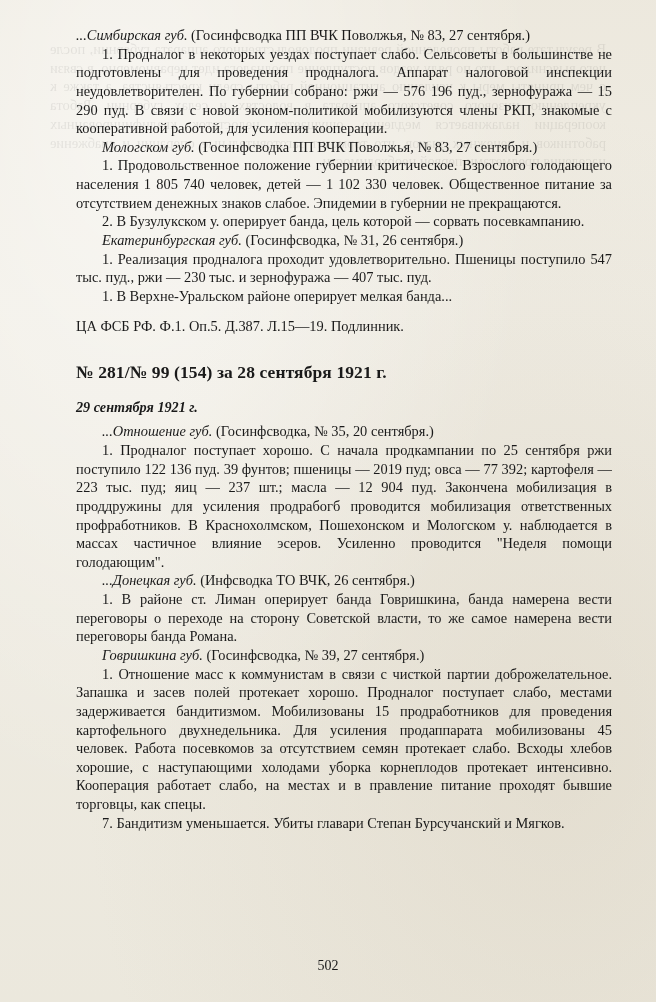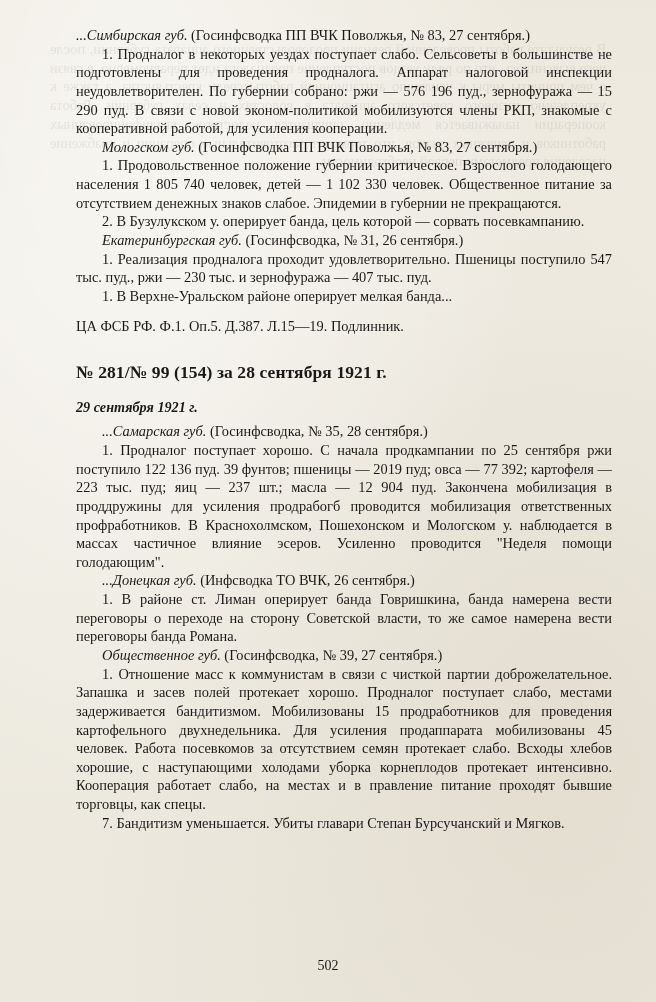--- a/index.html
+++ b/index.html
@@ -122,29 +122,29 @@
     <p><span>1. Реализация продналога проходит удовлетворительно. Пшеницы поступило 547 тыс. пуд., ржи — 230 тыс. и зернофуража — 407 тыс. пуд.</span></p>
 
     <p><span>1. В Верхне-Уральском районе оперирует мелкая банда...</span></p>
 
     <p class="noindent archive">ЦА ФСБ РФ. Ф.1. Оп.5. Д.387. Л.15—19. Подлинник.</p>
 
     <p class="heading">№ 281/№ 99 (154) за 28 сентября 1921 г.</p>
 
     <p class="dateline">29 сентября 1921 г.</p>
 
-    <p><span class="src">...Самарская губ.</span><span> (Госинфсводка, № 35, 28 сентября.)</span></p>
+    <p><span class="src">...Отношение губ.</span><span> (Госинфсводка, № 35, 20 сентября.)</span></p>
 
     <p><span>1. Продналог поступает хорошо. С начала продкампании по 25 сентября ржи поступило 122 136 пуд. 39 фунтов; пшеницы — 2019 пуд; овса — 77 392; картофеля — 223 тыс. пуд; яиц — 237 шт.; масла — 12 904 пуд. Закончена мобилизация в проддружины для усиления продрабогб проводится мобилизация ответственных профработников. В Краснохолмском, Пошехонском и Мологском у. наблюдается в массах частичное влияние эсеров. Усиленно проводится "Неделя помощи голодающим".</span></p>
 
     <p><span class="src">...Донецкая губ.</span><span> (Инфсводка ТО ВЧК, 26 сентября.)</span></p>
 
     <p><span>1. В районе ст. Лиман оперирует банда Говришкина, банда намерена вести переговоры о переходе на сторону Советской власти, то же самое намерена вести переговоры банда Романа.</span></p>
 
-    <p><span class="src">Общественное губ.</span><span> (Госинфсводка, № 39, 27 сентября.)</span></p>
+    <p><span class="src">Говришкина губ.</span><span> (Госинфсводка, № 39, 27 сентября.)</span></p>
 
     <p><span>1. Отношение масс к коммунистам в связи с чисткой партии доброжелательное. Запашка и засев полей протекает хорошо. Продналог поступает слабо, местами задерживается бандитизмом. Мобилизованы 15 продработников для проведения картофельного двухнедельника. Для усиления продаппарата мобилизованы 45 человек. Работа посевкомов за отсутствием семян протекает слабо. Всходы хлебов хорошие, с наступающими холодами уборка корнеплодов протекает интенсивно. Кооперация работает слабо, на местах и в правление питание проходят бывшие торговцы, как спецы.</span></p>
 
     <p><span>7. Бандитизм уменьшается. Убиты главари Степан Бурсучанский и Мягков.</span></p>
 
   </div>
 
   <div class="folio">502</div>
 </div>
 

